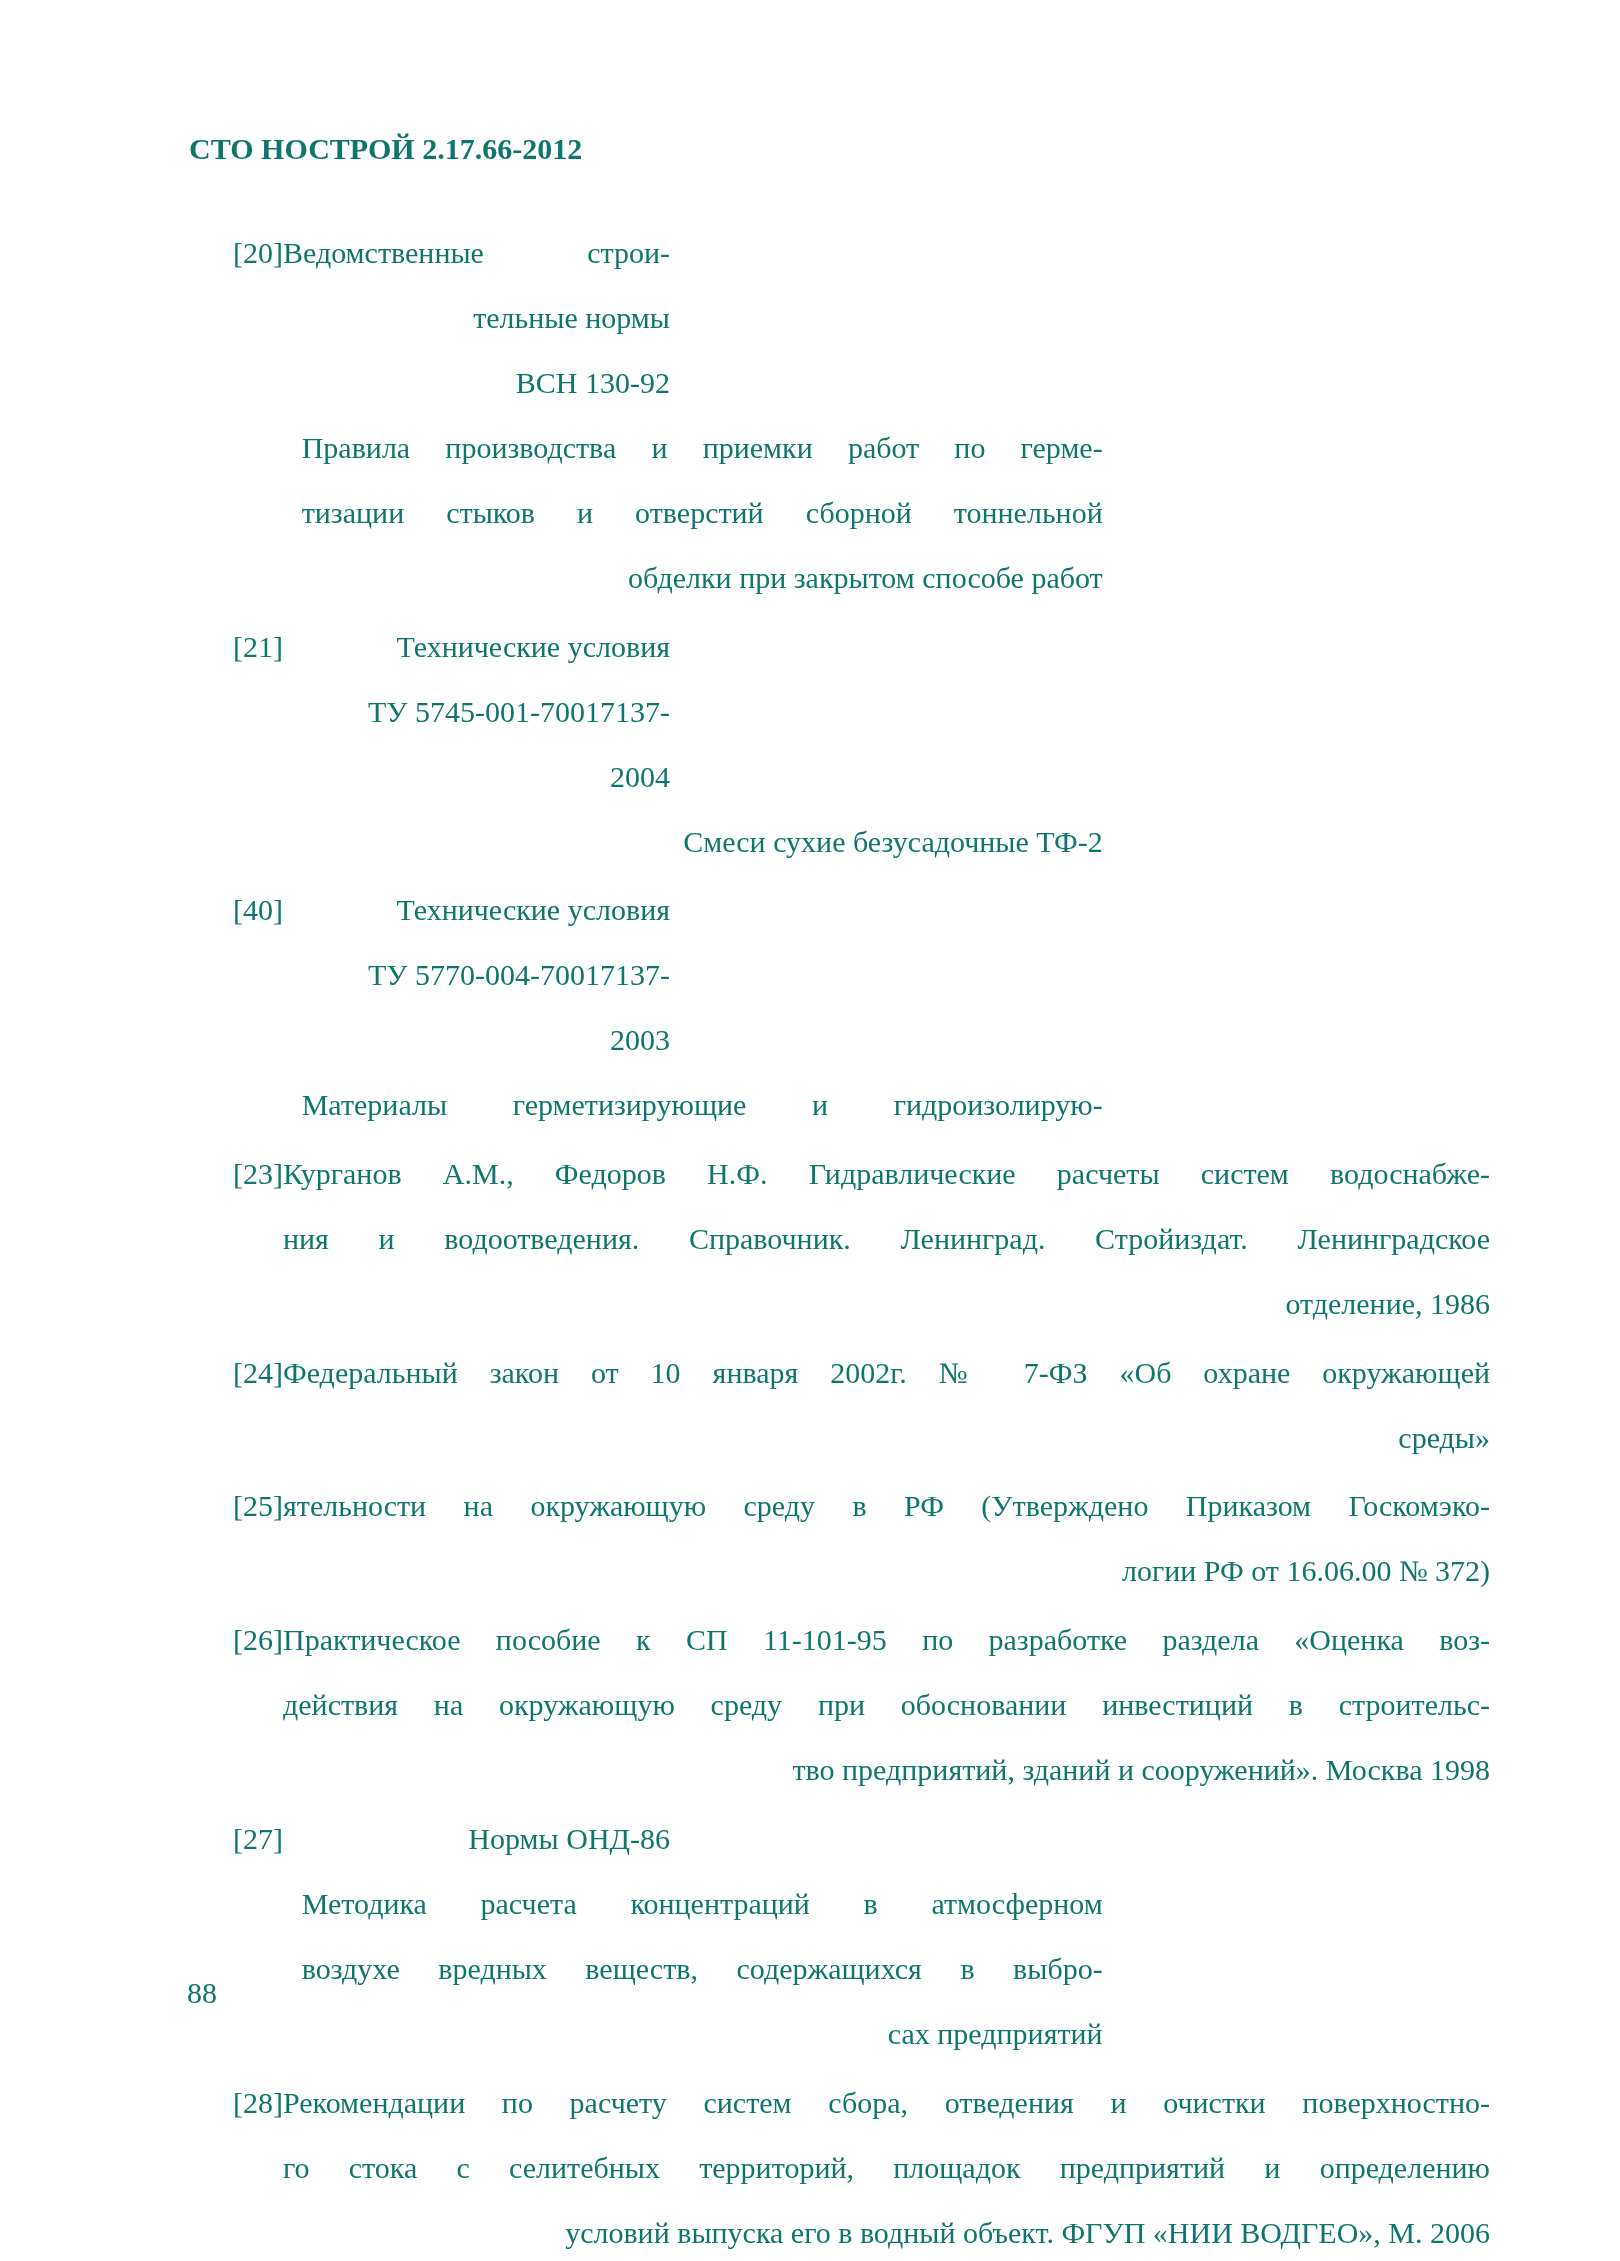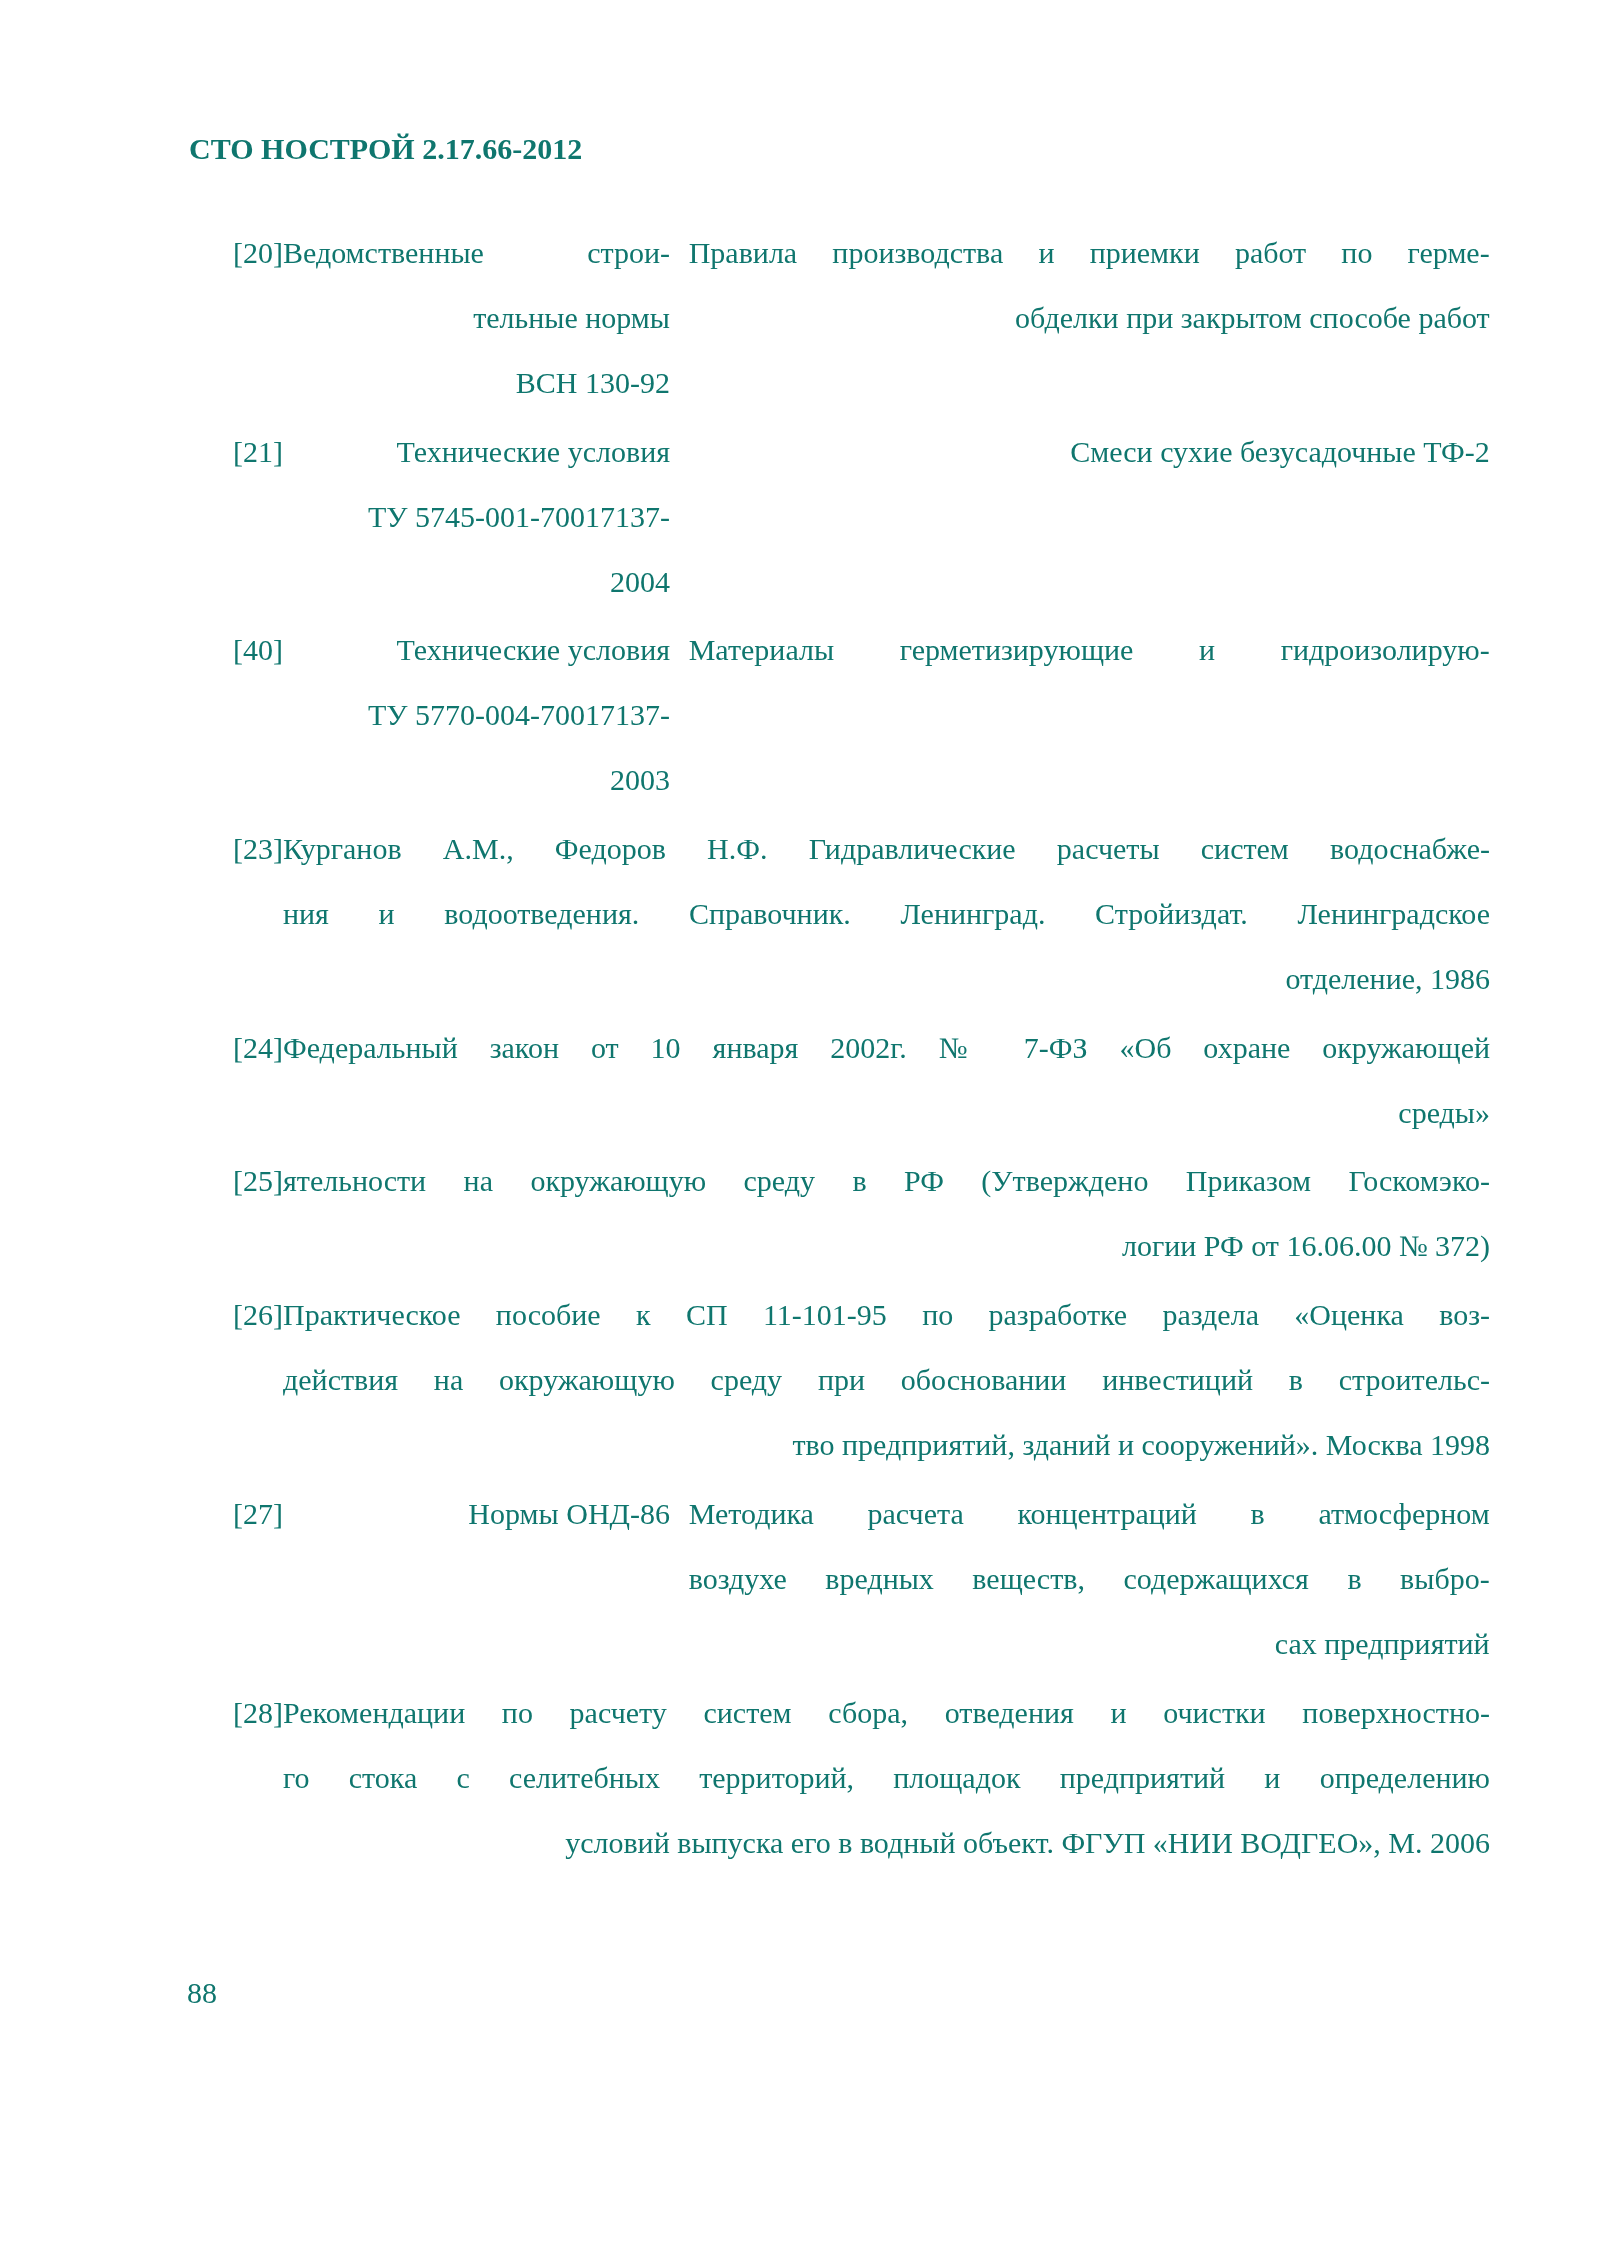--- a/index.html
+++ b/index.html
@@ -21,21 +21,21 @@
     white-space:nowrap;
   }
   .refs {
     position:absolute;
     left:198px; top:220px;
     width:1292px;
   }
   .ref { display:flex; align-items:flex-start; margin-bottom:3.7px; }
   .ref-num { width:85px; flex:none; height:65px; line-height:65px; }
   .ref-body { flex:1; min-width:0; }
-  .cols { display:flex; }
+  .cols { display:flex;flex-direction:column; }
   .col-label { width:387px; flex:none; }
   .col-desc  { width:801px; flex:none; margin-left:18.7px; }
   .line { height:65px; line-height:65px; }
   .jl { text-align:justify; text-align-last:justify; }
   .ll { text-align:right; }
   .page-number {
     position:absolute;
     left:187px; top:1960px;
     height:65px; line-height:65px;
   }
@@ -51,20 +51,21 @@
         <div class="ref-num ll">[20]</div>
         <div class="ref-body">
           <div class="cols">
             <div class="col-label">
               <div class="line jl">Ведомственные строи-</div>
               <div class="line ll">тельные нормы</div>
               <div class="line ll">ВСН 130-92</div>
             </div>
             <div class="col-desc">
               <div class="line jl">Правила производства и приемки работ по герме-</div>
+              <div class="line jl">тизации стыков и отверстий сборной тоннельной</div>
               <div class="line ll">обделки при закрытом способе работ</div>
             </div>
           </div>
         </div>
       </div>
       <div class="ref">
         <div class="ref-num ll">[21]</div>
         <div class="ref-body">
           <div class="cols">
             <div class="col-label">

